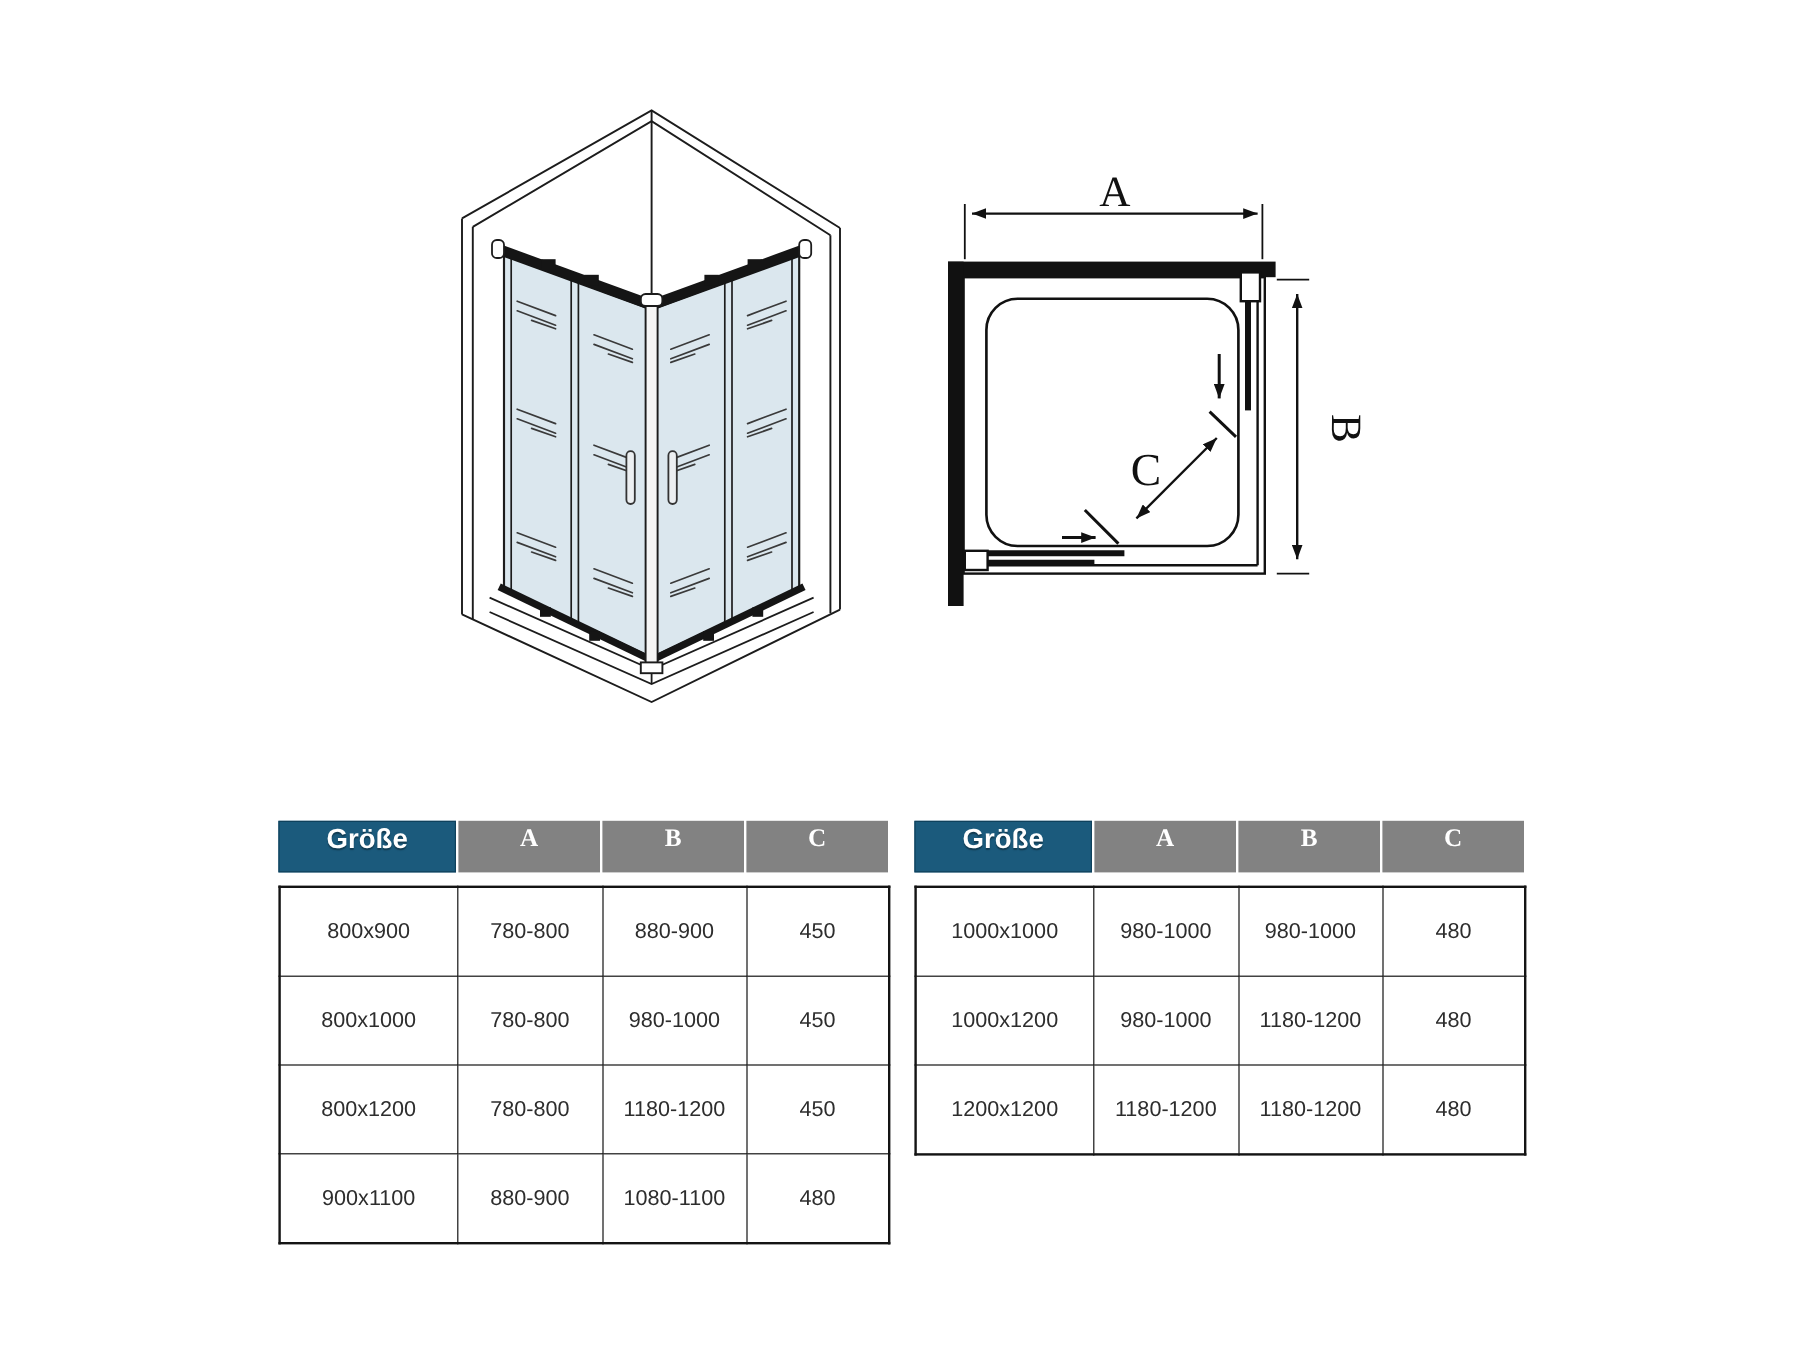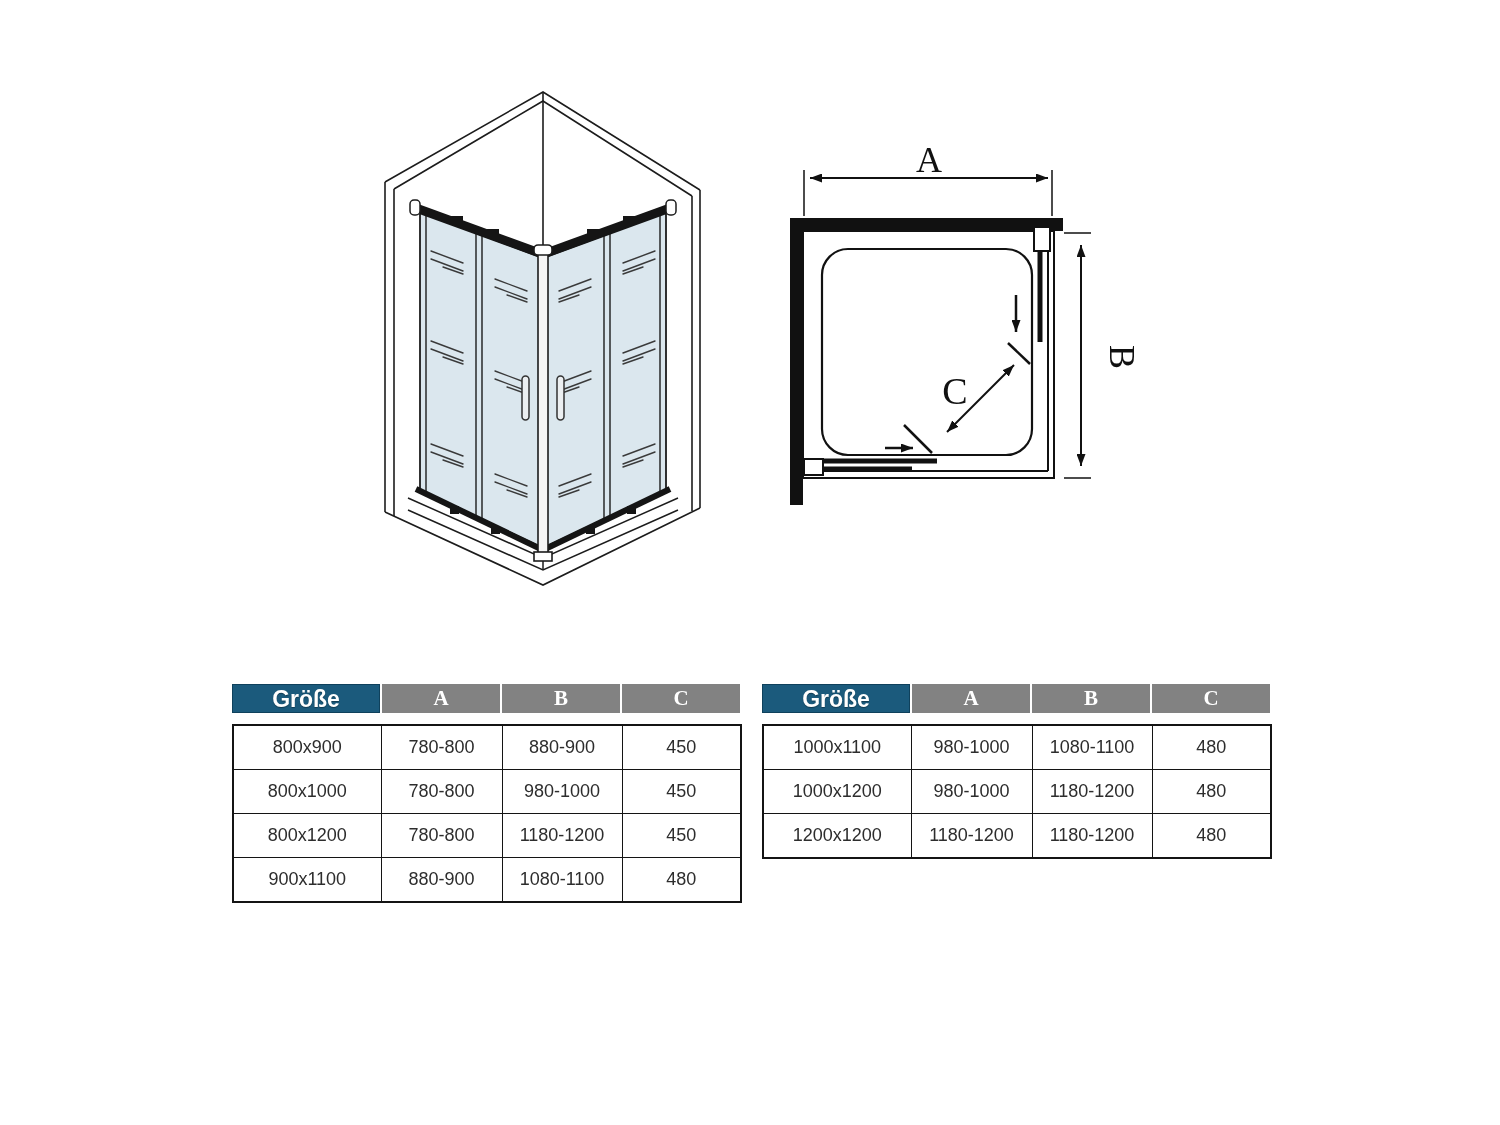--- a/index.html
+++ b/index.html
@@ -6,32 +6,32 @@
   body{width:1500px;height:1125px;position:relative;overflow:hidden;
        font-family:"Liberation Sans",sans-serif;}
   svg{position:absolute;overflow:visible;}
   #iso-view{left:360px;top:80px;}
   #plan-view{left:780px;top:130px;}
 
   .size-table{position:absolute;top:684px;width:508px;}
   #table-left{left:232px;}
   #table-right{left:762px;}
 
-  .thead{display:flex;height:29px;margin-bottom:11px;}
+  .thead{display:flex;height:43px;margin-bottom:11px;}
   .th{color:#ffffff;text-align:center;box-sizing:border-box;}
   .th-size{width:148px;line-height:29px;font-weight:700;font-size:23px;
            font-family:"Liberation Sans",sans-serif;
            border:1px solid #0f415c;text-shadow:0 1px 1px rgba(0,0,0,.35);}
   .th-col{width:118px;margin-left:2px;line-height:29px;font-weight:600;font-size:21px;
           font-family:"Liberation Serif",serif;}
 
   table.size-body{border-collapse:collapse;table-layout:fixed;width:508px;
                   border:2px solid #141414;background:#ffffff;}
   table.size-body td{border:1.5px solid #141414;height:43px;text-align:center;
-                     vertical-align:middle;font-size:18px;color:#2d2d2d;padding:0;
+                     vertical-align:middle;font-size:18px;color:#2d2d2d;padding:15px;
                      font-family:"Liberation Sans",sans-serif;}
 </style>
 </head>
 <body>
 
 <svg id="iso-view" width="360" height="520" viewBox="360 80 360 520">
   <g stroke="#1c1c1c" stroke-width="1.6" fill="none">
     <path d="M385,182 L543,92 L700,190"></path>
     <path d="M394,189 L543,101 L692,196"></path>
     <line x1="385" y1="182" x2="385" y2="512"></line>
@@ -239,23 +239,23 @@
   </div>
   <table class="size-body">
     <colgroup>
         <col style="width:148px">
         <col style="width:121px">
         <col style="width:120px">
         <col style="width:119px">
       </colgroup>
     <tbody>
         <tr>
-          <td>1000x1100</td>
-          <td>980-1000</td>
-          <td>1080-1100</td>
+          <td>1000x1000</td>
+          <td>980-1000</td>
+          <td>980-1000</td>
           <td>480</td>
         </tr>
         <tr>
           <td>1000x1200</td>
           <td>980-1000</td>
           <td>1180-1200</td>
           <td>480</td>
         </tr>
         <tr>
           <td>1200x1200</td>

